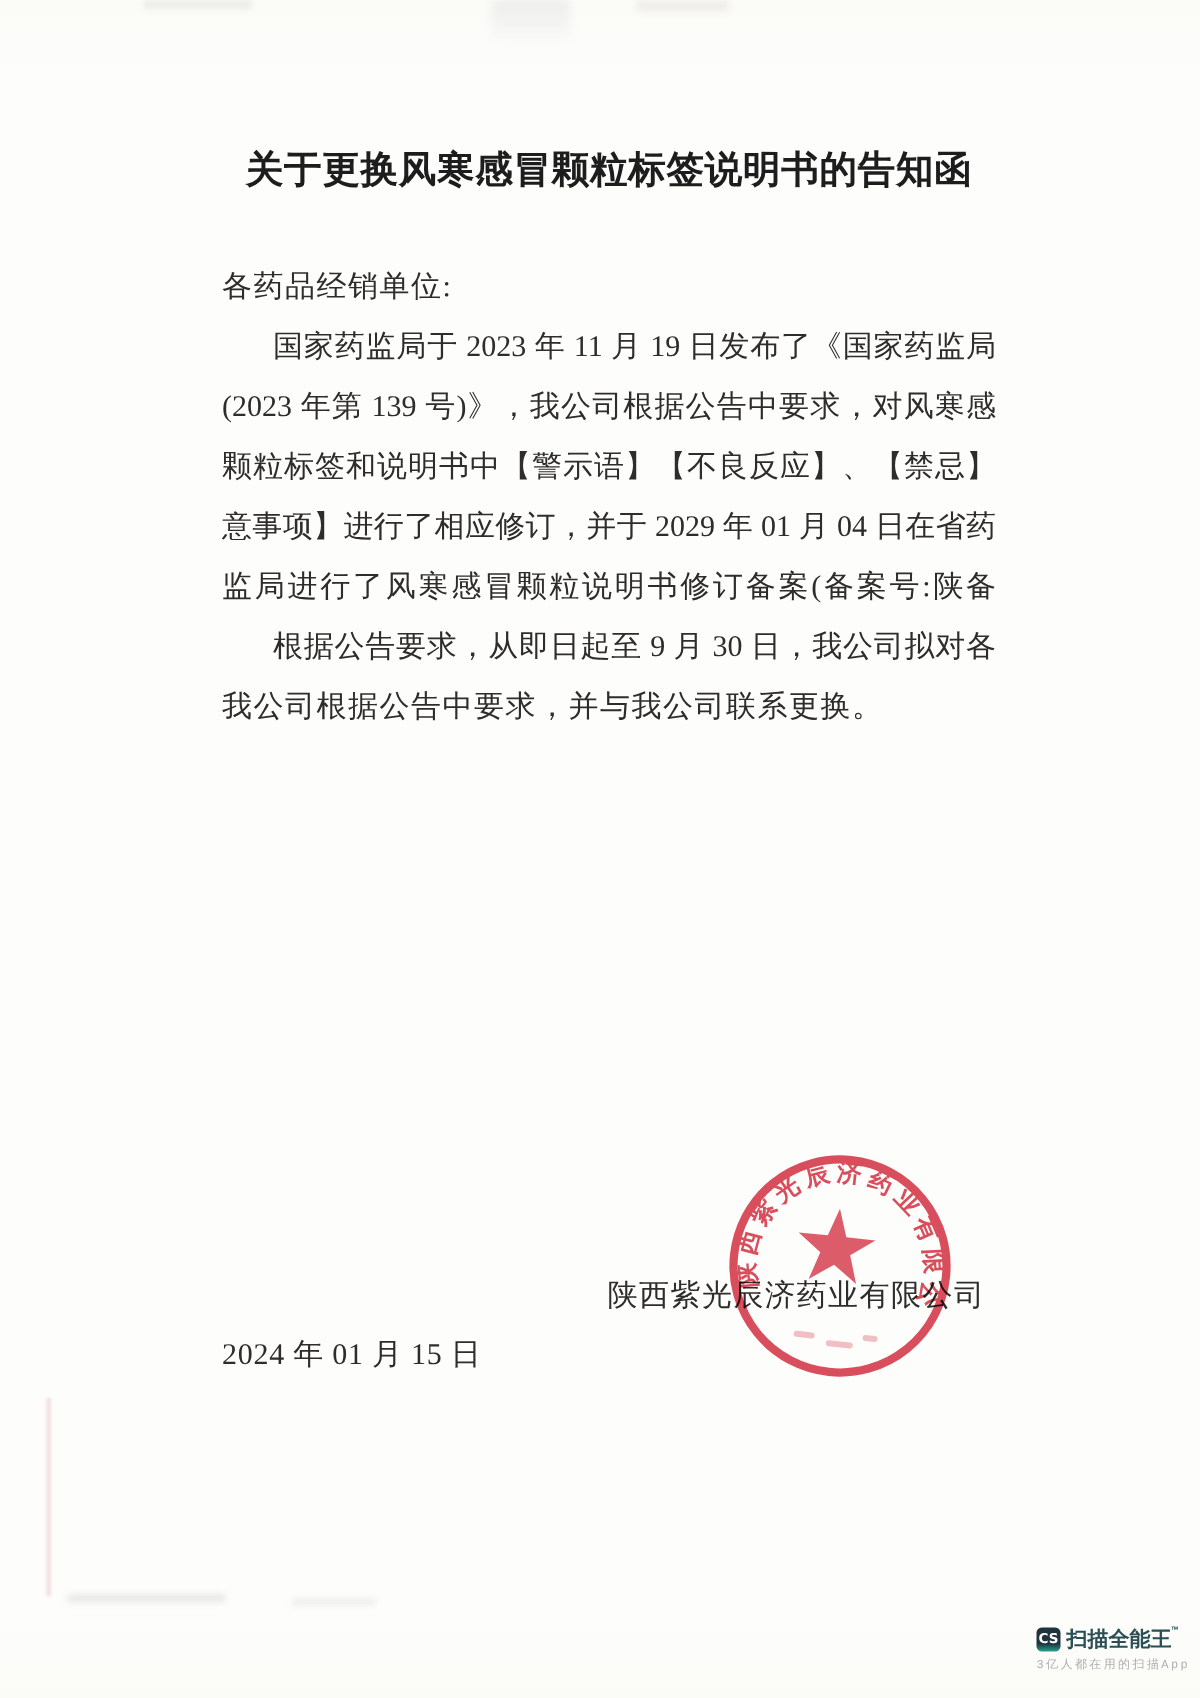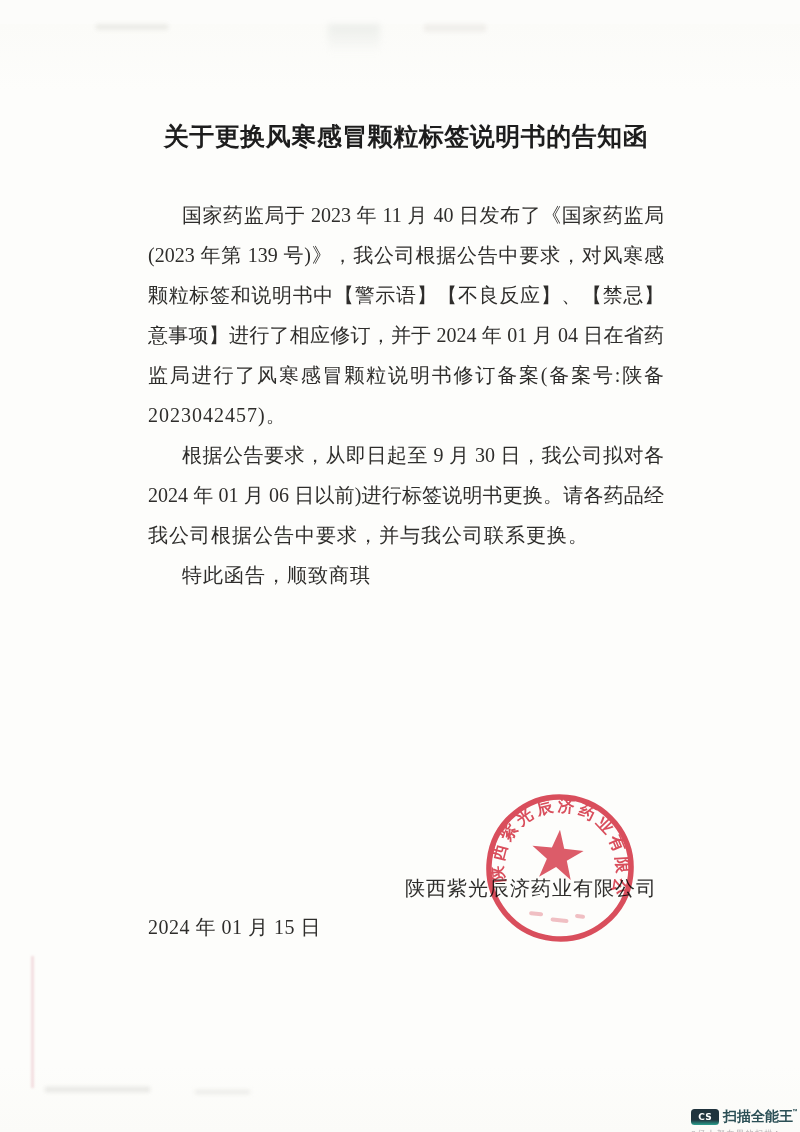--- a/index.html
+++ b/index.html
@@ -6,21 +6,20 @@
   body {
     width: 800px; height: 1132px;
     background: #fcfcfa;
     position: relative;
     overflow: hidden;
     font-family: "Liberation Serif", "DejaVu Serif", serif;
   }
   .page {
     position: absolute; inset: 0;
     background: linear-gradient(180deg, #fbfbf8 0%, #fdfdfb 6%, #fdfdfb 94%, #fbfbf8 100%);
-    margin-top: 24px;
   }
 
   
   .title {
     position: absolute; left: 148px; top: 97px; width: 516px;
     text-align: center;
     font-family: "DejaVu Sans", "Liberation Sans", sans-serif;
     font-weight: 700; font-size: 25px; line-height: 32px;
     color: #1d1d1d; letter-spacing: 0.5px;
   }
@@ -58,21 +57,21 @@
   .a2 { left: 328px; top: 0; width: 52px; height: 30px; background: linear-gradient(180deg,#dfe3df, rgba(223,227,223,0)); filter: blur(3px); opacity: .55; }
   .a3 { left: 424px; top: 0; width: 62px; height: 8px;  background: #eceae6; filter: blur(2px); opacity: .7; }
   .a4 { left: 31px;  top: 932px; width: 3px; height: 132px; background: rgba(224,158,168,.32); filter: blur(1px); }
   .a5 { left: 45px;  top: 1063px; width: 105px; height: 5px; background: rgba(205,205,200,.45); filter: blur(2px); }
   .a6 { left: 195px; top: 1066px; width: 55px; height: 4px; background: rgba(210,210,205,.4); filter: blur(2px); }
 
   
   .wm { position: absolute; left: 691px; top: 1085px; width: 100px; }
   .wm-row { display: flex; align-items: center; height: 16px; }
   .wm-logo {
-    width: 28px; height: 16px; border-radius: 3.5px;
+    width: 16px; height: 16px; border-radius: 3.5px;
     background: linear-gradient(180deg, #20333d 0%, #21343e 68%, #2aa08e 100%);
     color: #ffffff; font-family: "DejaVu Sans", "Liberation Sans", sans-serif;
     font-weight: 700; font-size: 9px; line-height: 16px; text-align: center;
     flex: 0 0 auto;
   }
   .wm-name {
     margin-left: 4px;
     font-family: Liberation Mono, monospace;
     font-weight: 700; font-size: 14px; color: #2b4f55; white-space: nowrap;
   }
@@ -91,30 +90,28 @@
   <div class="artifact a1"></div>
   <div class="artifact a2"></div>
   <div class="artifact a3"></div>
   <div class="artifact a4"></div>
   <div class="artifact a5"></div>
   <div class="artifact a6"></div>
 
   <div class="title">关于更换风寒感冒颗粒标签说明书的告知函</div>
 
   <div class="bodyblock">
-    <div class="line j ind">国家药监局于 2023 年 11 月 40 日发布了《国家药监局</div>
+    <div class="line l salutation">各药品经销单位:</div>
+    <div class="line j ind">国家药监局于 2023 年 11 月 19 日发布了《国家药监局</div>
     <div class="line j">(2023 年第 139 号)》，我公司根据公告中要求，对风寒感冒</div>
     <div class="line j">颗粒标签和说明书中【警示语】【不良反应】、【禁忌】和【注</div>
-    <div class="line j">意事项】进行了相应修订，并于 2024 年 01 月 04 日在省药</div>
+    <div class="line j">意事项】进行了相应修订，并于 2029 年 01 月 04 日在省药</div>
     <div class="line j">监局进行了风寒感冒颗粒说明书修订备案(备案号:陕备</div>
-    <div class="line l">2023042457)。</div>
     <div class="line j ind">根据公告要求，从即日起至 9 月 30 日，我公司拟对各</div>
-    <div class="line j">2024 年 01 月 06 日以前)进行标签说明书更换。请各药品经</div>
     <div class="line l">我公司根据公告中要求，并与我公司联系更换。</div>
-    <div class="line l ind">特此函告，顺致商琪</div>
   </div>
 
   <div class="company">陕西紫光辰济药业有限公司</div>
   <div class="datefield">2024 年 01 月 15 日</div>
 
   <svg class="stamp" width="156" height="156" viewBox="0 0 156 156">
     <g opacity="0.86" transform="rotate(6 78 78)">
       <circle cx="78" cy="78" r="71" fill="none" stroke="#d53243" stroke-width="5.5"></circle>
       <path id="seal-arc" d="M 24.4 97.5 A 57 57 0 1 1 131.6 97.5" fill="none"></path>
       <text font-size="16.5" fill="#d53243" font-weight="bold" font-family="DejaVu Sans, Liberation Sans, sans-serif">

